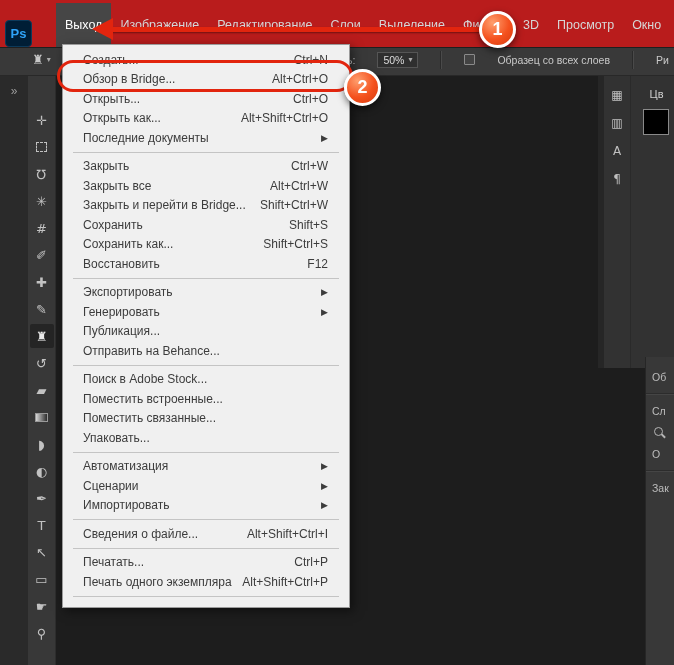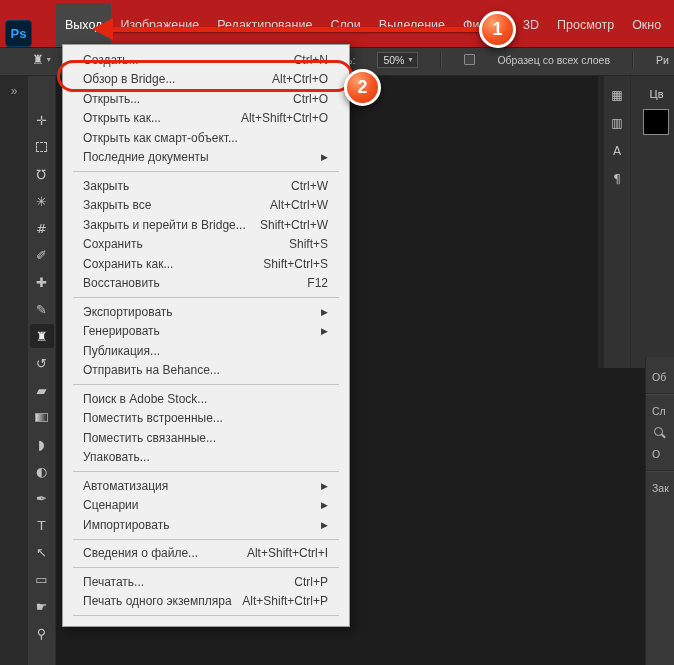--- a/index.html
+++ b/index.html
@@ -198,23 +198,20 @@
     </div>
   <div class="mi">
       <span class="lbl">Открыть...</span>
       <span class="sc">Ctrl+O</span>
     </div>
   <div class="mi">
       <span class="lbl">Открыть как...</span>
       <span class="sc">Alt+Shift+Ctrl+O</span>
     </div>
   <div class="mi">
-      <span class="lbl">Открыть как смарт-объект...</span>
-    </div>
-  <div class="mi">
       <span class="lbl">Последние документы</span>
       <span class="sub">▶</span>
     </div>
   <div class="msep"></div>
   <div class="mi">
       <span class="lbl">Закрыть</span>
       <span class="sc">Ctrl+W</span>
     </div>
   <div class="mi">
       <span class="lbl">Закрыть все</span>

